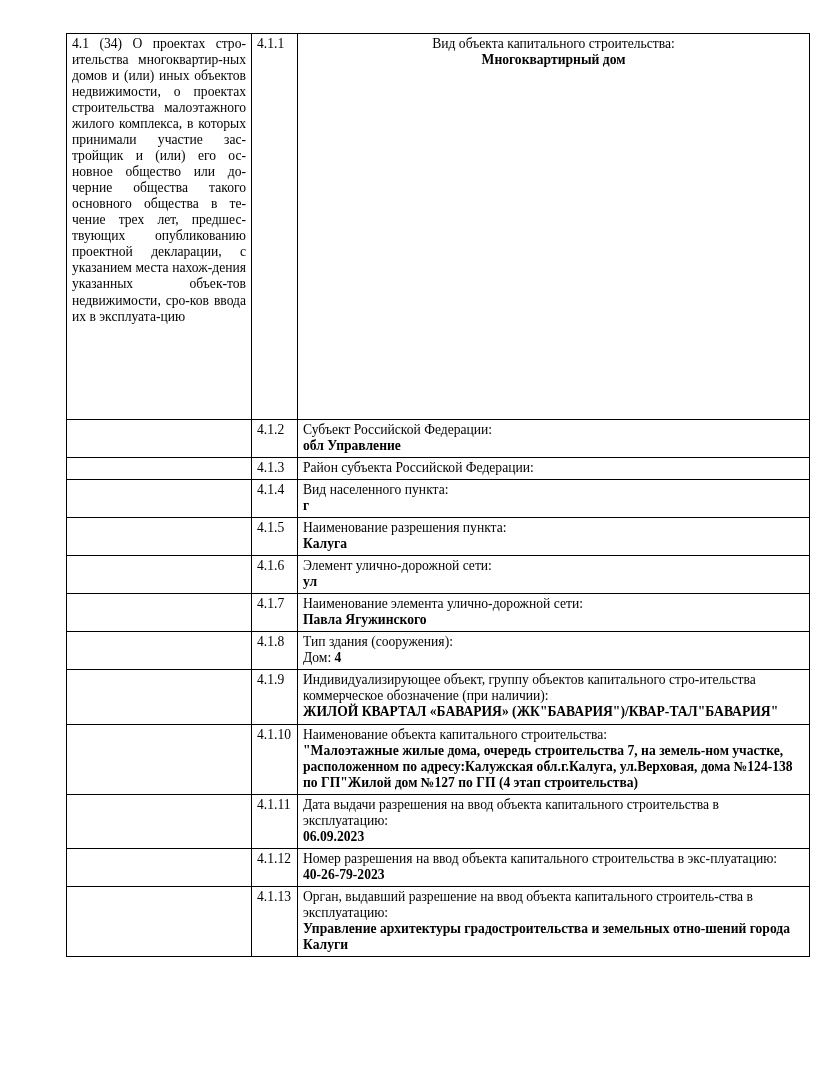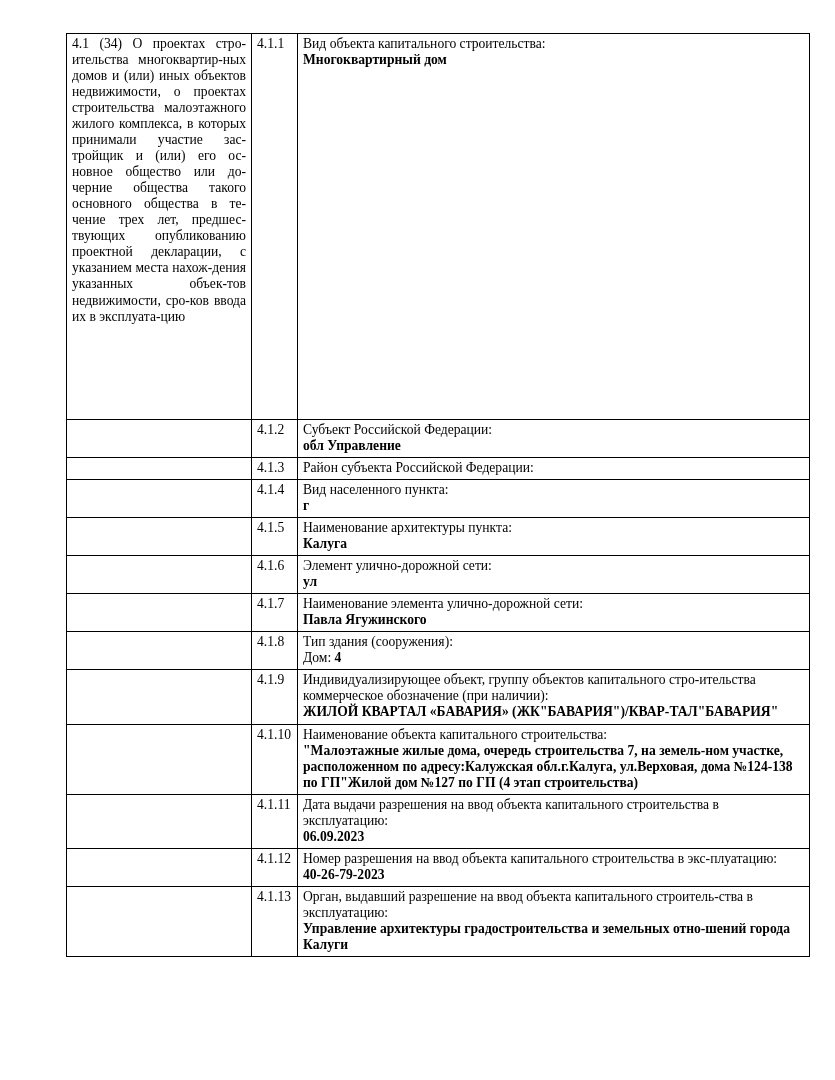--- a/index.html
+++ b/index.html
@@ -63,21 +63,21 @@
   td.val .value {
     display: block;
     font-weight: bold;
   }
   td.val .inline-label {
     font-weight: normal;
   }
   td.val .inline-value {
     font-weight: bold;
   }
-  .cell-mid { vertical-align: middle; }
+  .cell-mid { vertical-align: middle; text-align: center; }
   .empty-cell { }
   .r1 td { height: 380px; }
 </style>
 </head>
 <body>
 
 <div class="page">
   <table class="decl">
     <colgroup>
       <col class="col-desc">
@@ -117,21 +117,21 @@
         <td class="val">
           <span class="label">Вид населенного пункта:</span>
           <span class="value">г</span>
         </td>
       </tr>
 
       <tr>
         <td class="empty-cell"></td>
         <td class="num cell-mid">4.1.5</td>
         <td class="val">
-          <span class="label">Наименование архитектуры пункта:</span>
+          <span class="label">Наименование разрешения пункта:</span>
           <span class="value">Калуга</span>
         </td>
       </tr>
 
       <tr>
         <td class="empty-cell"></td>
         <td class="num cell-mid">4.1.6</td>
         <td class="val">
           <span class="label">Элемент улично-дорожной сети:</span>
           <span class="value">ул</span>

